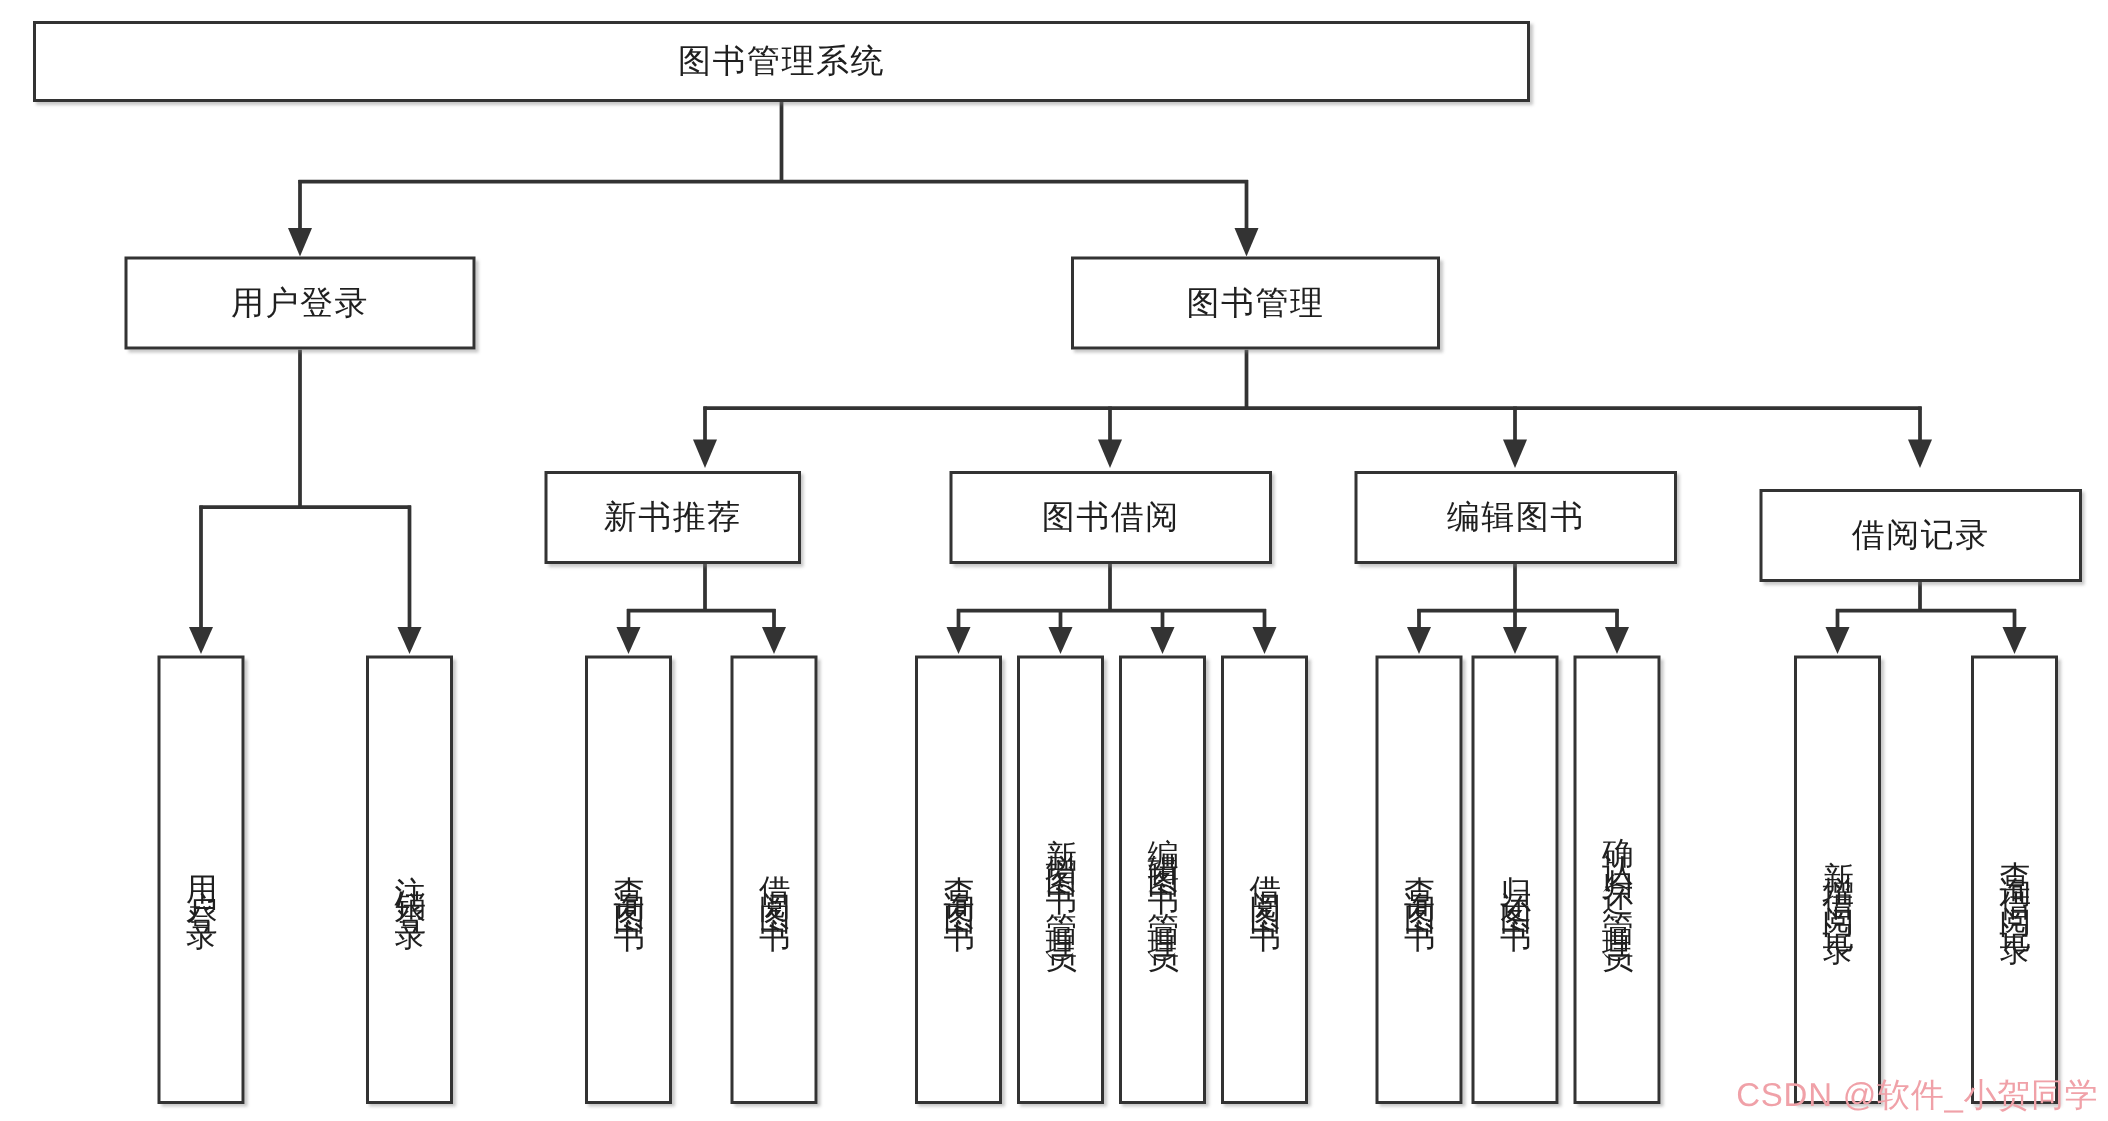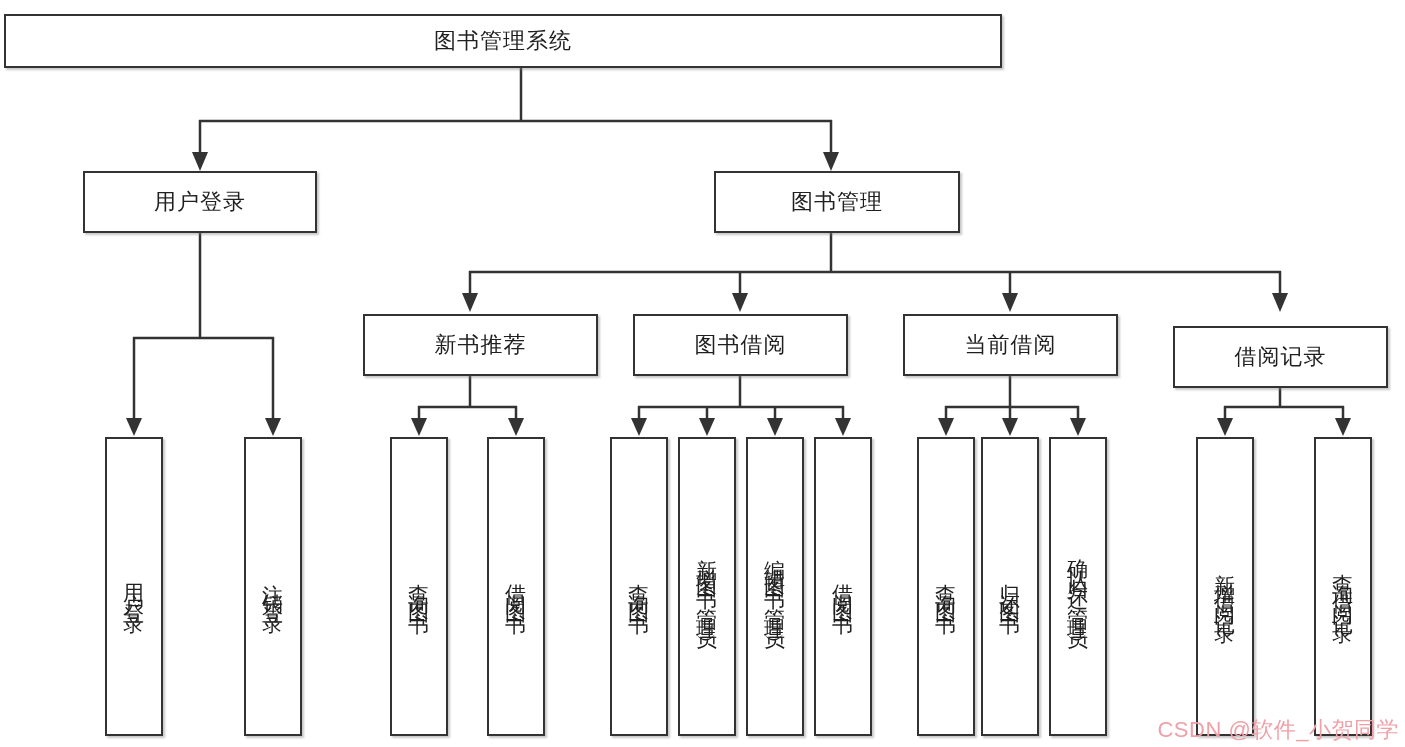--- a/index.html
+++ b/index.html
@@ -40,25 +40,25 @@
     white-space: nowrap;
   }
   .leaf .vlabel {
     writing-mode: vertical-rl;
     text-orientation: mixed;
     font-size: 21px;
     letter-spacing: 10px;
     line-height: 1;
     white-space: nowrap;
   }
-  .root-node  { left: 4px;  top: 14px;  width: 998px; height: 54px; }
+  .root-node  { left: 22px;  top: 14px;  width: 998px; height: 54px; }
   .n-login    { left: 83px;  top: 171px; width: 234px; height: 62px; }
   .n-bookmgr  { left: 714px; top: 171px; width: 246px; height: 62px; }
 
-  .n-newbook  { left: 363px;  top: 314px; width: 235px; height: 62px; }
+  .n-newbook  { left: 363px;  top: 314px; width: 171px; height: 62px; }
   .n-borrow   { left: 633px;  top: 314px; width: 215px; height: 62px; }
   .n-current  { left: 903px;  top: 314px; width: 215px; height: 62px; }
   .n-records  { left: 1173px; top: 314px; width: 215px; height: 62px; margin-top: 12px; }
 
   .leaf { top: 437px; width: 58px; height: 299px; }
   .lf-1  { left: 105px; }
   .lf-2  { left: 244px; }
   .lf-3  { left: 390px; }
   .lf-4  { left: 487px; }
   .lf-5  { left: 610px; }
@@ -163,21 +163,21 @@
     <span class="hlabel">图书管理</span>
   </div>
 
   <div class="node n-newbook">
     <span class="hlabel">新书推荐</span>
   </div>
   <div class="node n-borrow">
     <span class="hlabel">图书借阅</span>
   </div>
   <div class="node n-current">
-    <span class="hlabel">当前借阅</span>
+    <span class="hlabel">编辑图书</span>
   </div>
   <div class="node n-records">
     <span class="hlabel">借阅记录</span>
   </div>
 
   <div class="node leaf lf-1">
     <span class="vlabel">用户登录</span>
   </div>
   <div class="node leaf lf-2">
     <span class="vlabel">注销登录</span>

